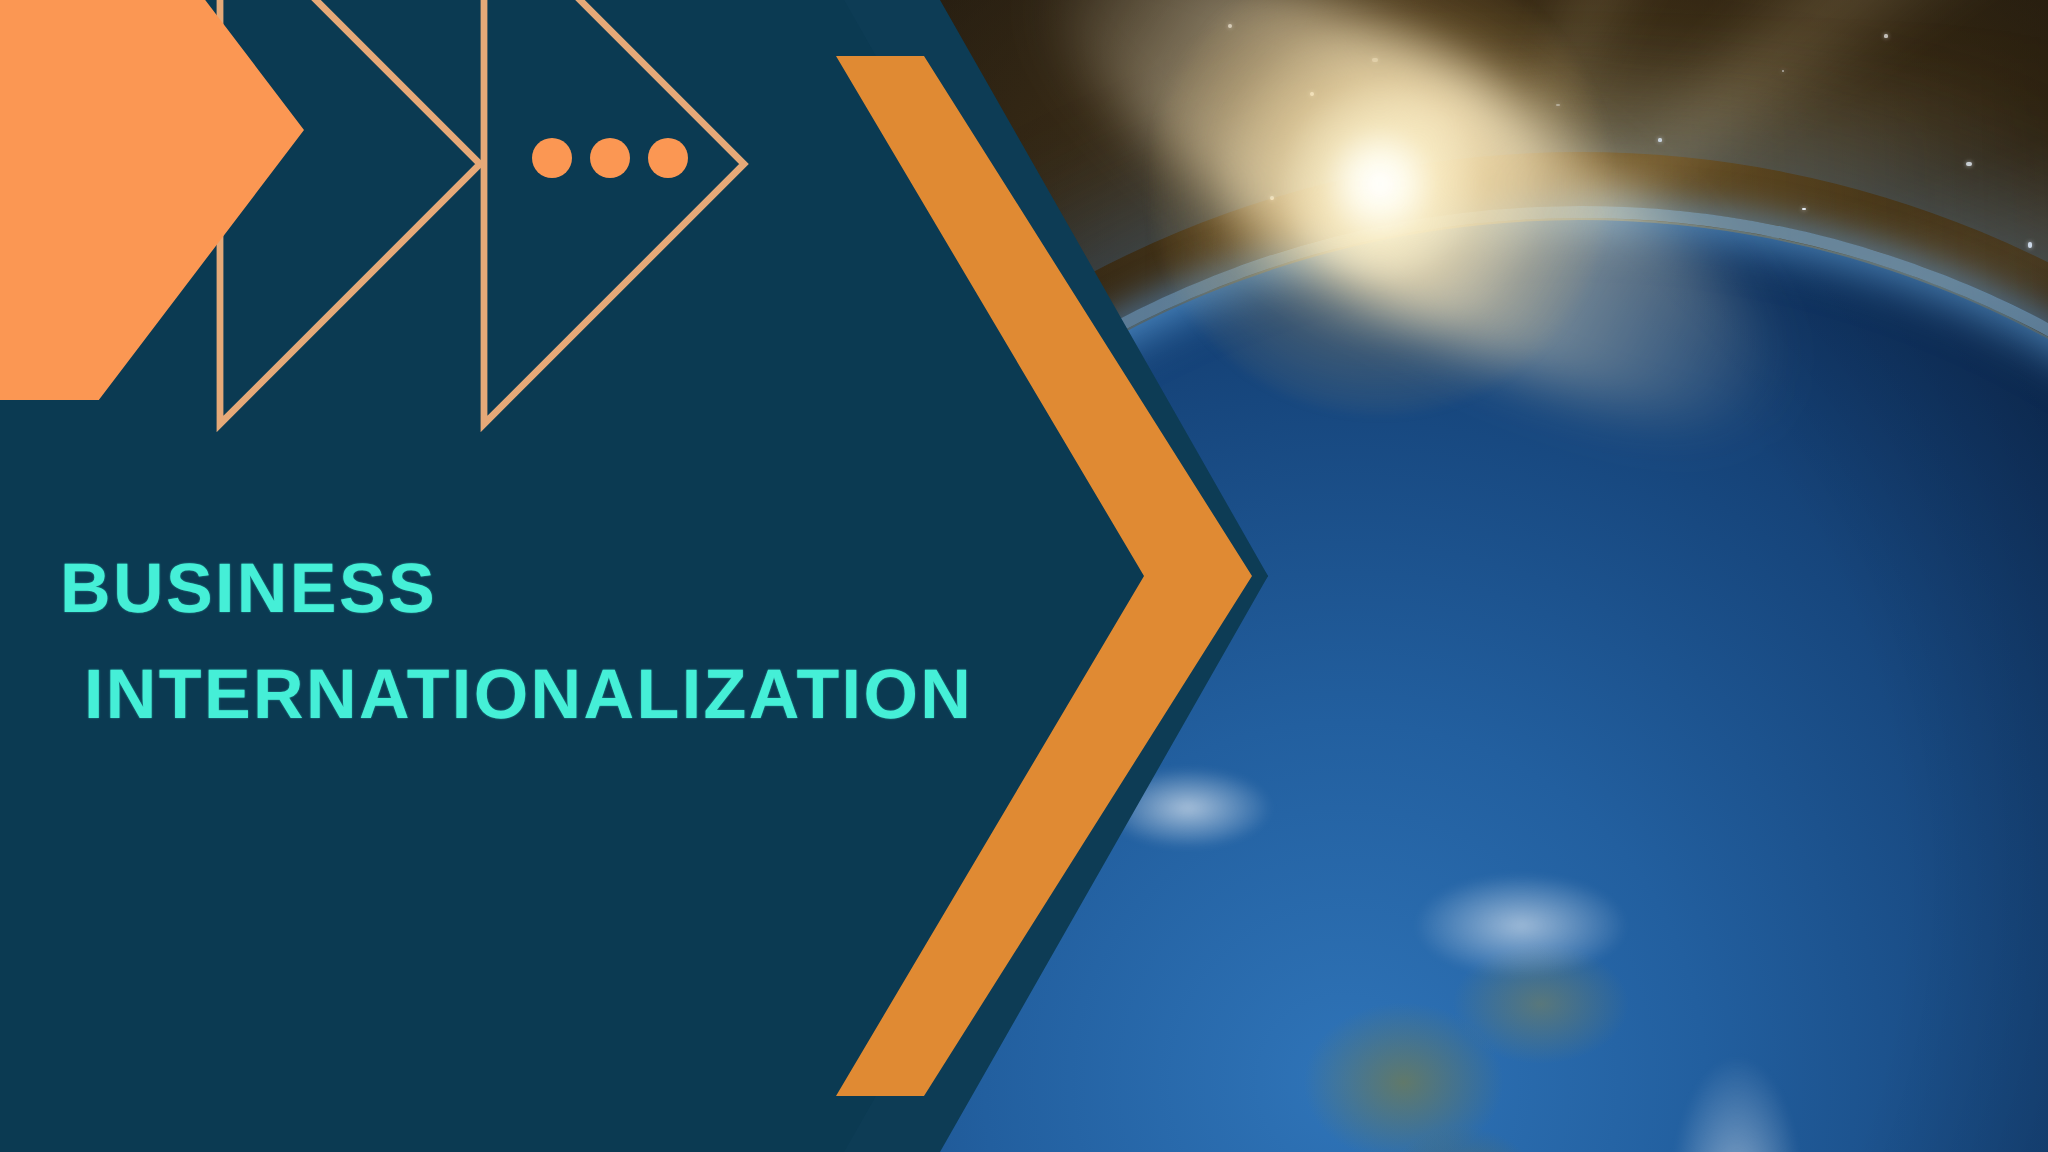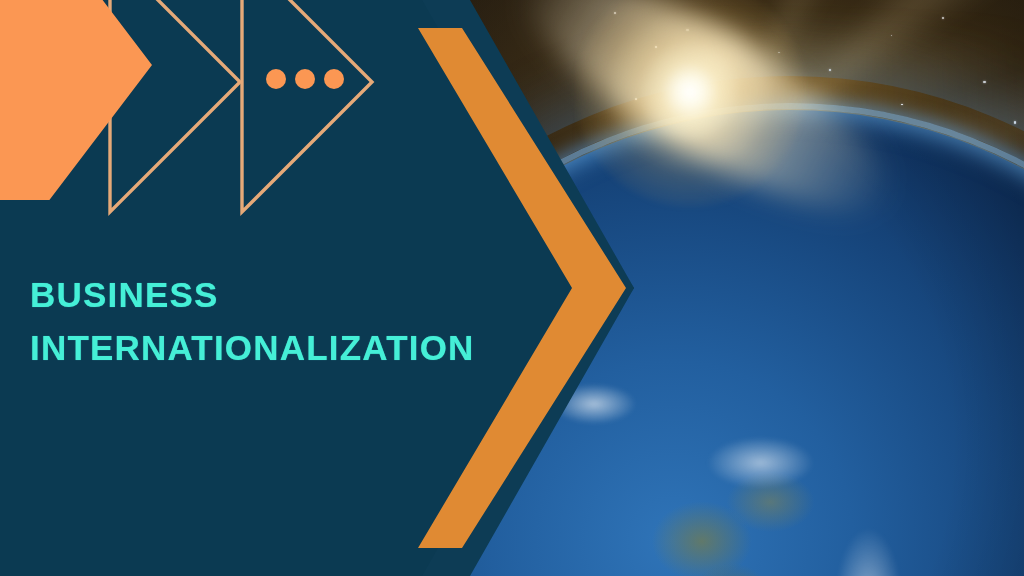--- a/index.html
+++ b/index.html
@@ -238,21 +238,21 @@
     left:30px; top:268px;
     width:520px;
     color:#45efd7;
     font-size:35px;
     font-weight:700;
     letter-spacing:1.2px;
     line-height:1.52;
     text-transform:uppercase;
     text-shadow:0 0 1px rgba(69,239,215,.6);
   }
-  .title .l2{display:block;}
+  .title .l2{display:block;margin-left:12px;}
 
   
   .watermark{
     position:absolute;
     left:36px; top:470px;
     width:330px; height:70px;
     color:rgba(255,255,255,.022);
     font-size:30px;
     font-weight:700;
     letter-spacing:2px;

